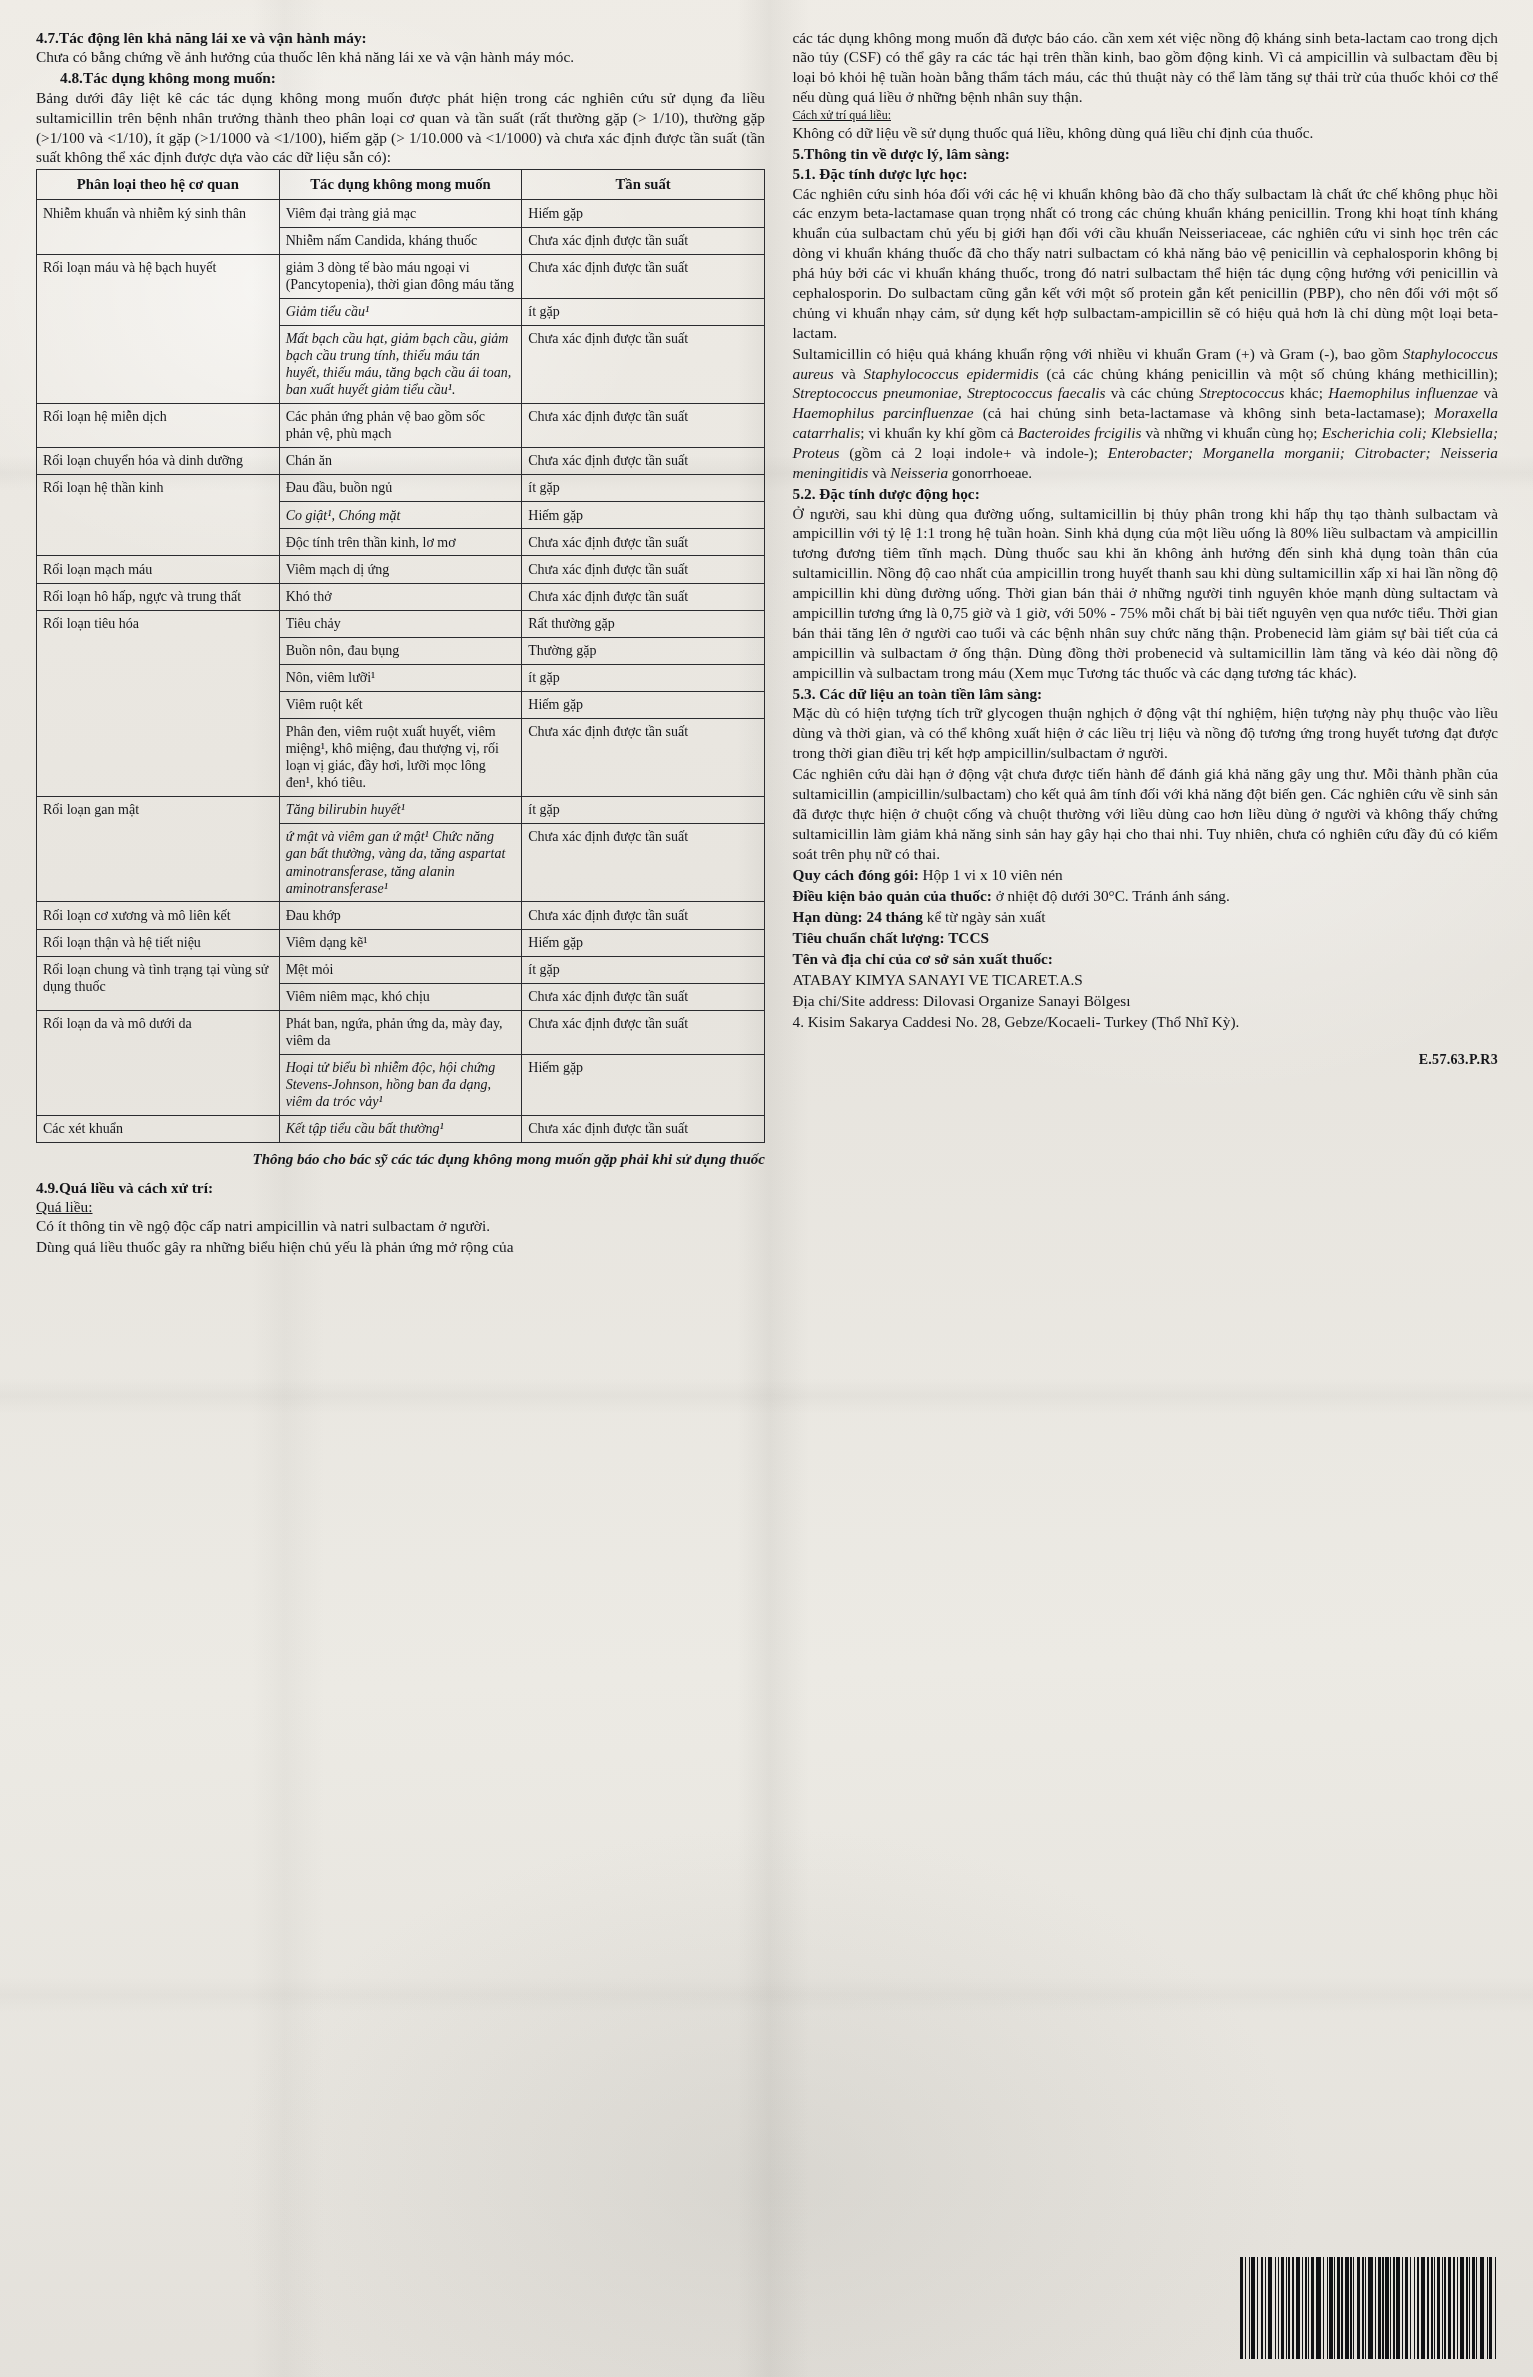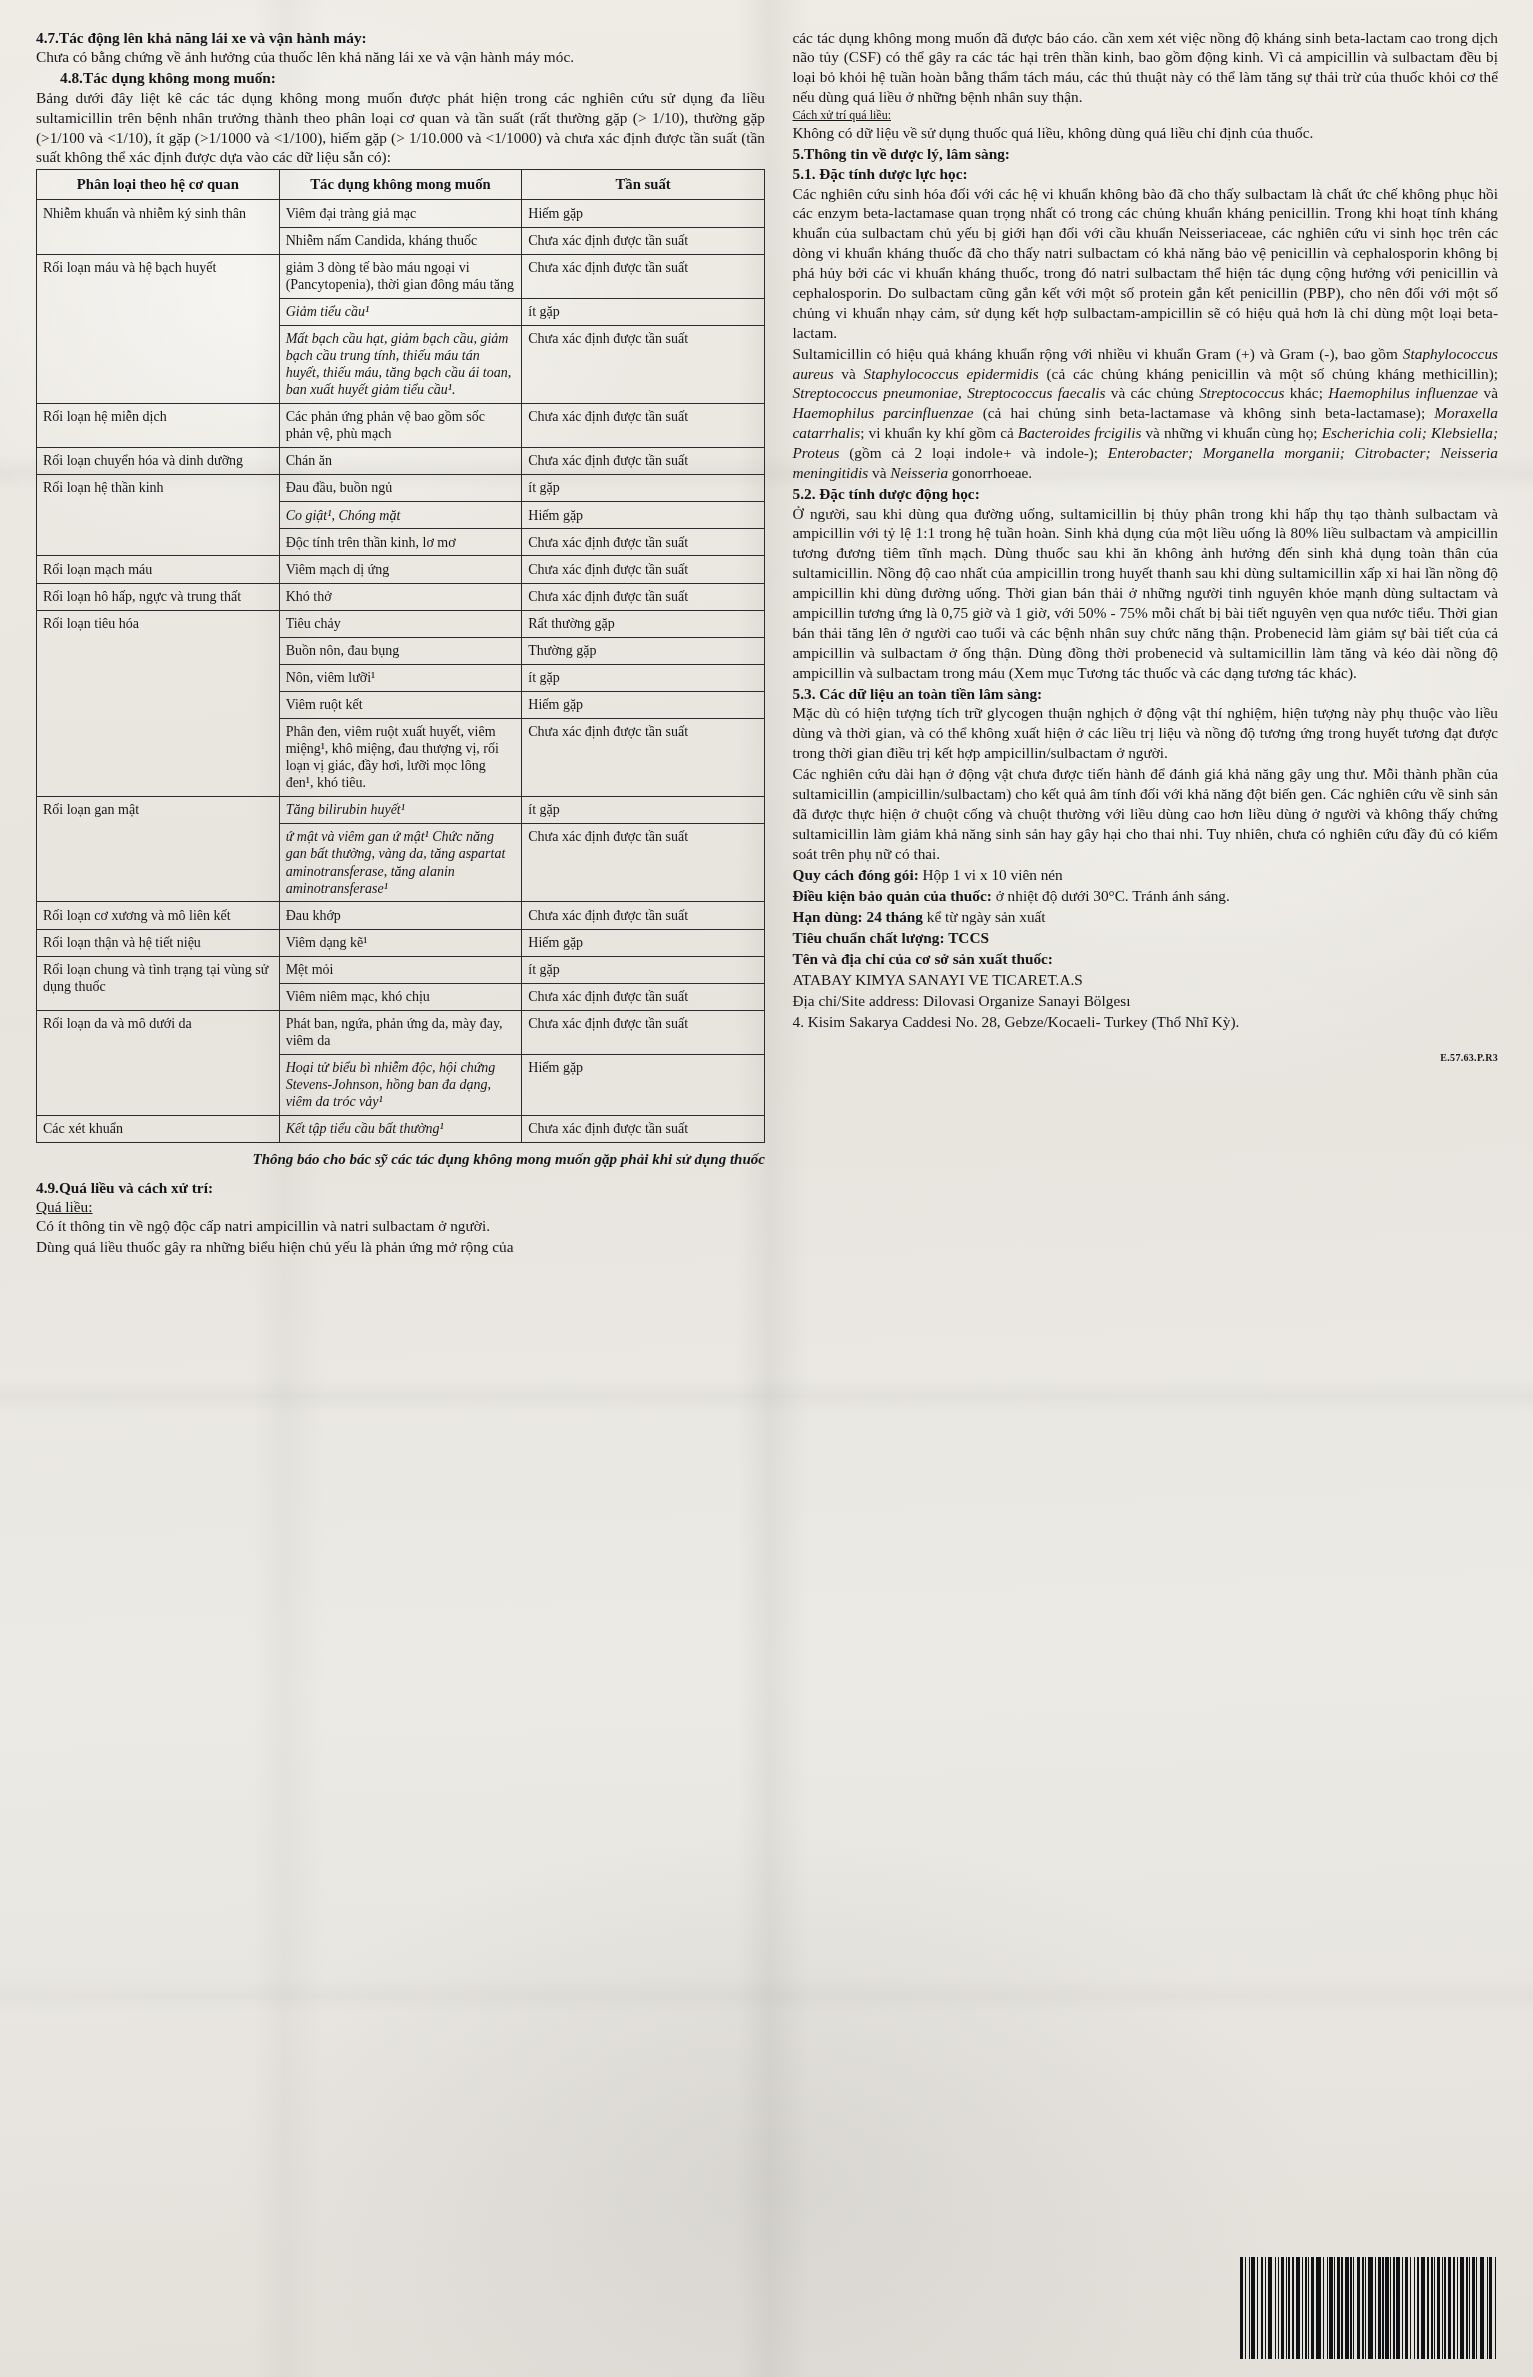--- a/index.html
+++ b/index.html
@@ -83,21 +83,21 @@
     right:36px;
     bottom:18px;
     width:258px;
     height:102px;
     display:flex;
     align-items:flex-end;
     gap:0;
   }
   .barcode i { display:block; background:#101114; height:100%; }
 
-  .code { text-align:right; font-size:10px; font-weight:bold; margin-top:20.4px; letter-spacing:0.3px; }
+  .code { text-align:right; font-size:14px; font-weight:bold; margin-top:20.4px; letter-spacing:0.3px; }
   .spacer14 { height:8.4px; }
 </style>
 </head>
 <body>
 
 <div class="paper"></div>
 <div class="fold" style="left:737px;"></div>
 <div class="fold" style="left:252px;opacity:.6;"></div>
 <div class="wrinkle" style="top:455px;opacity:.8;"></div>
 <div class="wrinkle" style="top:1378px;opacity:.7;"></div>

